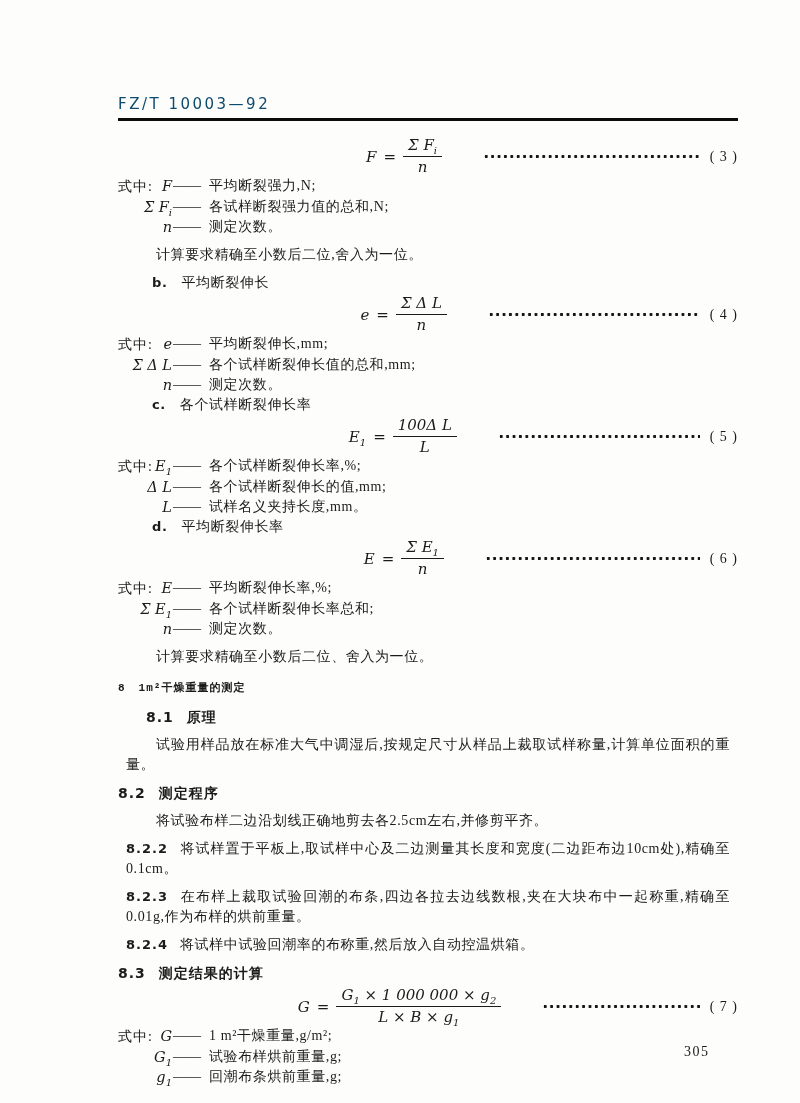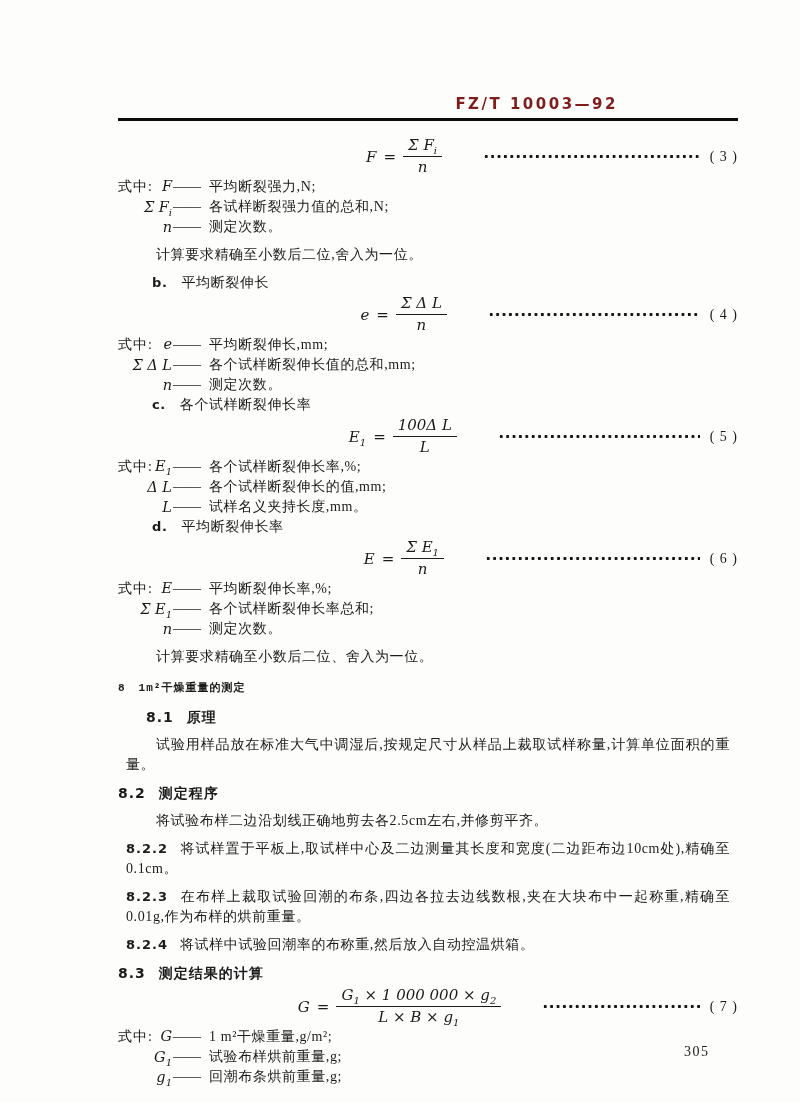--- a/index.html
+++ b/index.html
@@ -14,23 +14,23 @@
     font-family:"DejaVu Sans",sans-serif; font-weight:700;
     font-size:75px; letter-spacing:1px; color:#b7c4d3;
     text-shadow:0 0 2px #c3cedb;
   }
   .content {
     position:relative; z-index:1;
     padding:96px 62px 0 118px;
     font-size:14px; line-height:20px; letter-spacing:0.6px;
   }
   .doc-header {
-    text-align:right; margin-right:120px;
-    font-family:"DejaVu Sans",sans-serif; font-weight:700;
-    font-size:15px; letter-spacing:2.5px; line-height:16px; color:#7f1d1d;
+    text-align:left; margin-right:120px;
+    font-family:"DejaVu Sans",sans-serif; font-weight:400;
+    font-size:15px; letter-spacing:2.5px; line-height:16px; color:#0c4a6e;
   }
   .rule { border-top:3px solid #0c0c0c; margin-top:6px; }
 
   
   .formula-row { display:flex; align-items:center; margin-top:2px; }
   .formula-row.first { margin-top:16px; }
   .formula-row.last { margin-top:4px; }
   .fr-sp { flex:1.15; }
   .formula {
     display:inline-flex; align-items:center;
@@ -43,21 +43,21 @@
   .den { display:block; border-top:1.5px solid #1b1b1b; padding:2px 5px 0; line-height:17px; }
   sub { font-size:10px; line-height:0; }
   .leader {
     flex:1; height:5px; margin:0 10px 0 42px; align-self:center;
     background-image:radial-gradient(circle at 2.2px 2.5px, #141414 1.35px, rgba(0,0,0,0) 1.8px);
     background-size:6.4px 5px; background-repeat:repeat-x; background-position:left center;
   }
   .eqnum { white-space:nowrap; font-size:14px; letter-spacing:1px; }
 
   
-  .defline { display:flex; align-items:center; }
+  .defline { display:flex; align-items:flex-start; }
   .def-head { flex:0 0 54px; display:flex; justify-content:flex-end; align-items:baseline; white-space:nowrap; }
   .def-pre { margin-right:auto; letter-spacing:1px; }
   .def-term { font-family:"DejaVu Serif",serif; font-style:italic; font-size:14.5px; letter-spacing:0; }
   .def-dash { margin:0 1px; letter-spacing:0; white-space:nowrap; }
   .def-text { margin-left:7px; }
 
   p { margin:8px; }
   .indent { text-indent:30px; }
   .just { text-align:justify; }
 

